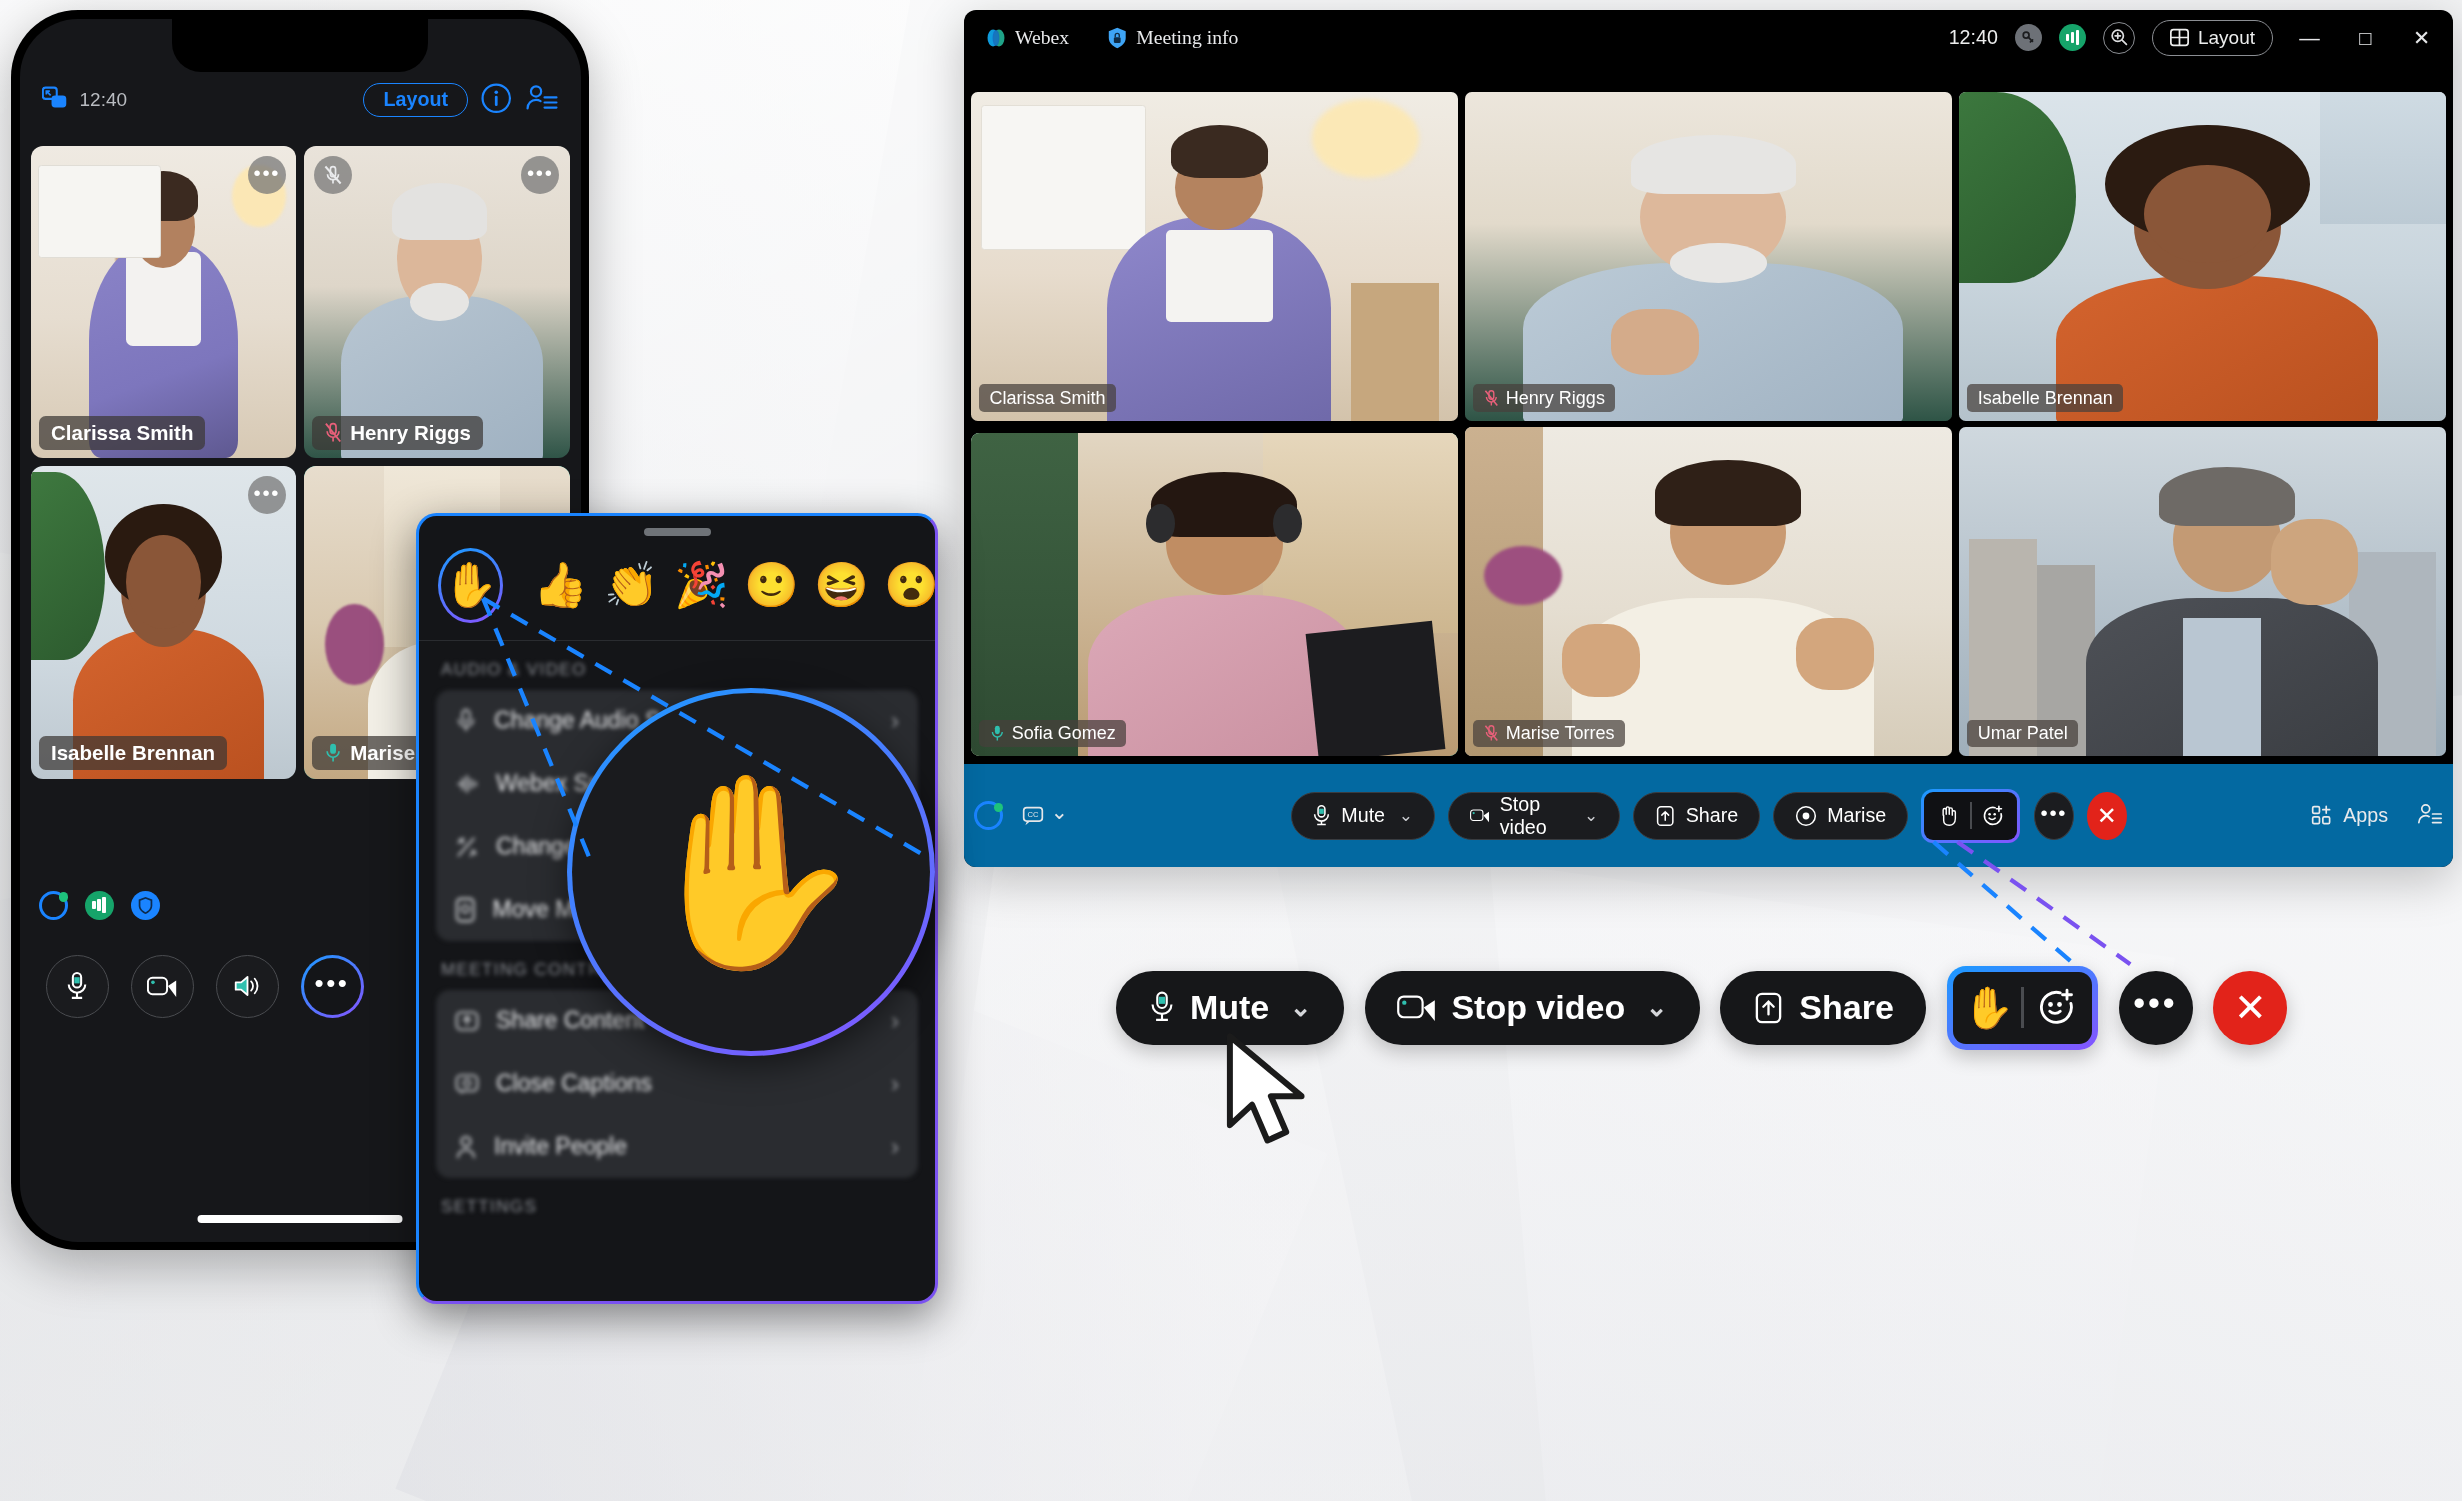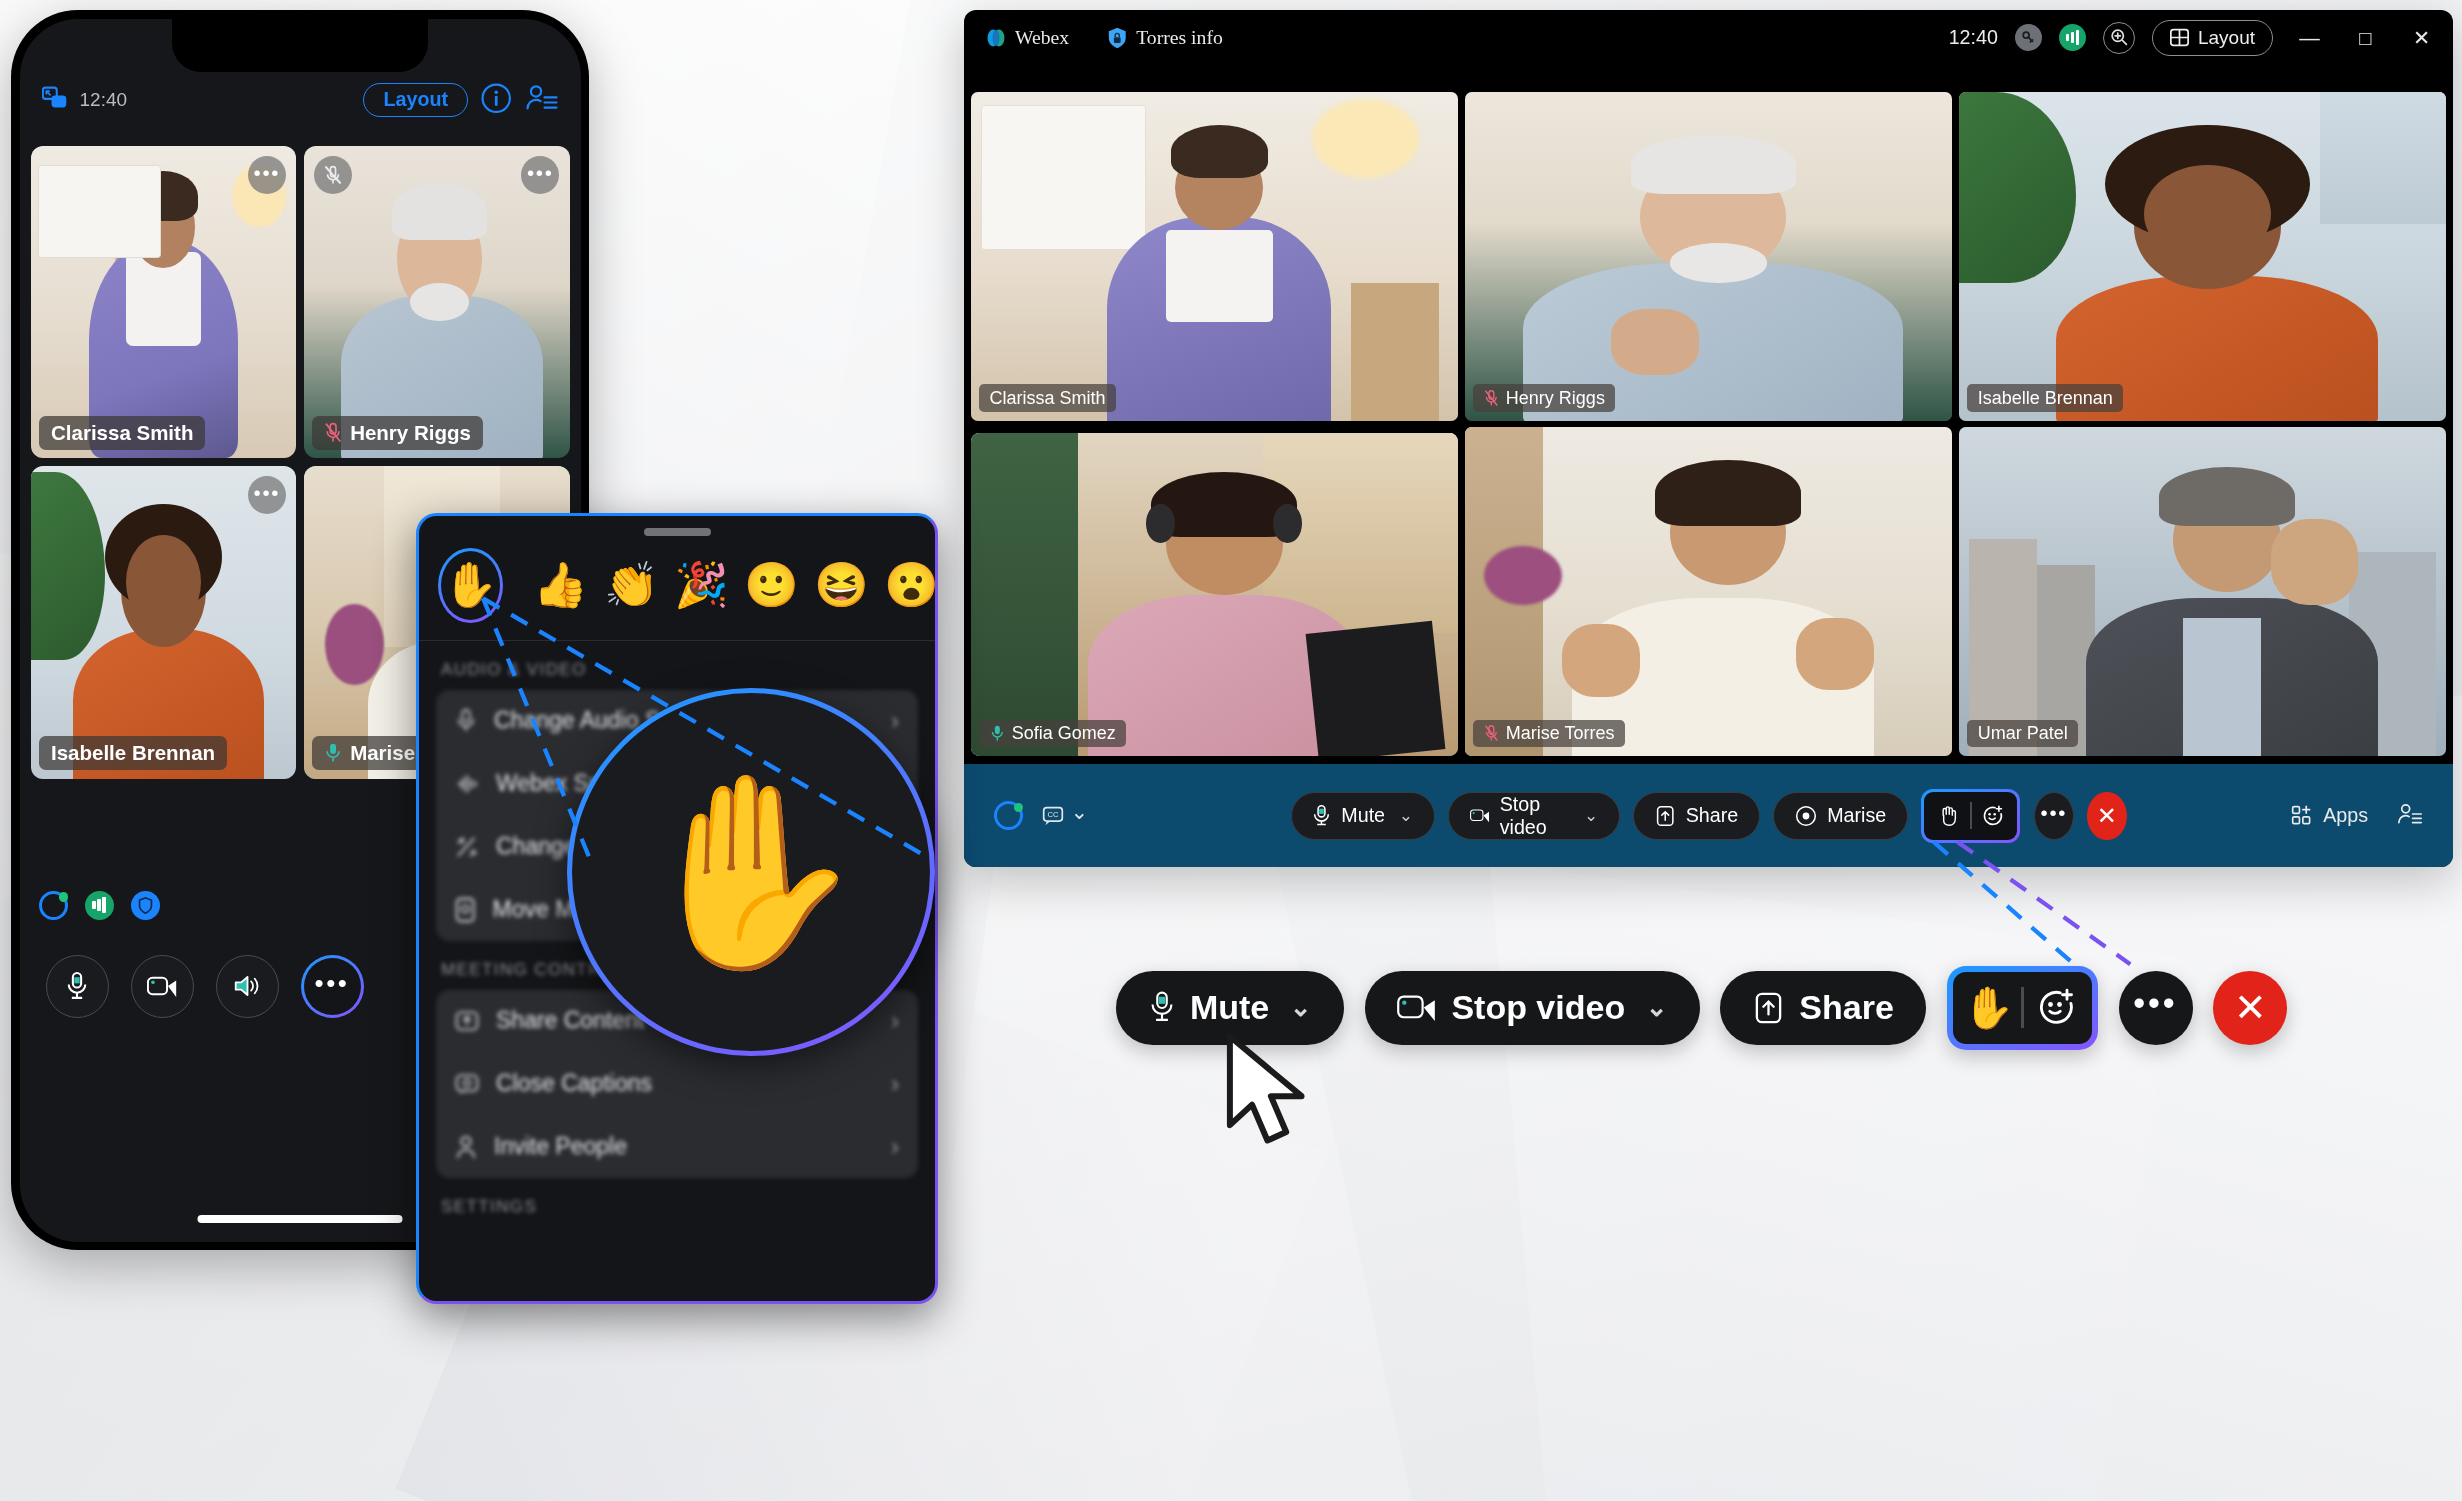--- a/index.html
+++ b/index.html
@@ -162,22 +162,22 @@
   #d-grid { position:absolute; top:27px; left:6.8px; right:6.8px; bottom:8.5px;
             display:grid; grid-template-columns:repeat(3,1fr); grid-template-rows:1fr 1fr; gap:6.8px; }
   .dtile { position:relative; border-radius:6.8px; overflow:hidden; background:#222; }
   .dtile.active { outline:3.4px solid #2fbfae; outline-offset:-3.4px; border-radius:8.5px;margin-top:6px; }
   .dtile .nametag {
     position:absolute; left:8.5px; bottom:8.5px; display:flex; align-items:center; gap:6.8px;
     background:rgba(70,64,60,.72); color:#fff; border-radius:5.1px;
     padding:3.4px 10.3px; font-size:18px; max-width:92%; white-space:nowrap; overflow:hidden;
   }
 
-  #d-controls { position:absolute; left:0; right:0; bottom:0; height:103px; background:#0c4a6e;
-                display:flex; align-items:center; padding:0 30px; }
+  #d-controls { position:absolute; left:0; right:0; bottom:0; height:103px; background:#0369a1;
+                display:flex; align-items:center; padding:0 10px; }
   .dc-left { display:flex; align-items:center; gap:19px; }
   .dc-center { position:absolute; left:50%; transform:translateX(-50%);
                display:flex; align-items:center; gap:13.7px; }
   .dc-right { margin-left:auto; display:flex; align-items:center; gap:29px; color:#e9eaec; }
   .dbtn { background:#1b1c1f; border:0.9px solid #3a3c40; border-radius:26px;
           height:48px; display:flex; align-items:center; gap:10.3px; padding:0 20.5px;
           color:#fff; font-size:19.7px; }
   .dbtn .chev { color:#c9cbcf; font-size:17px; margin-left:3.4px; }
   .dbtn-round { width:48px;height:48px;border-radius:50%; padding:0; justify-content:center; }
   .dbtn-red { background:#e2231a; border:none; width:48px; height:48px; border-radius:50%;
@@ -499,21 +499,21 @@
           <ellipse cx="13" cy="13" rx="4" ry="9.5" fill="#1565c0" opacity=".8"></ellipse>
         </svg>
         <span>Webex</span>
       </div>
       <div class="d-meetinfo">
         <svg width="20.5" height="22" viewBox="0 0 24 26">
           <path d="M12 1l10 4v8c0 6-5 10-10 12C7 23 2 19 2 13V5z" fill="#3ea4f5"></path>
           <rect x="8" y="12" width="8" height="7" rx="1.6" fill="#0e2b45"></rect>
           <path d="M9.6 12V10a2.4 2.4 0 014.8 0v2" fill="none" stroke="#0e2b45" stroke-width="1.6"></path>
         </svg>
-        <span>Torres info</span>
+        <span>Meeting info</span>
       </div>
     </div>
 
     <div class="d-right">
       <span id="d-clock">12:40</span>
       <span class="circ-badge cb-grey">
         <svg width="15.4" height="15.4" viewBox="0 0 18 18">
             <circle cx="6" cy="6" r="3.4" fill="none" stroke="#1c1d1f" stroke-width="2"></circle>
             <path d="M8.4 8.4l5 5M11 14l2.5-2.5" stroke="#1c1d1f" stroke-width="2" stroke-linecap="round"></path>
           </svg>

